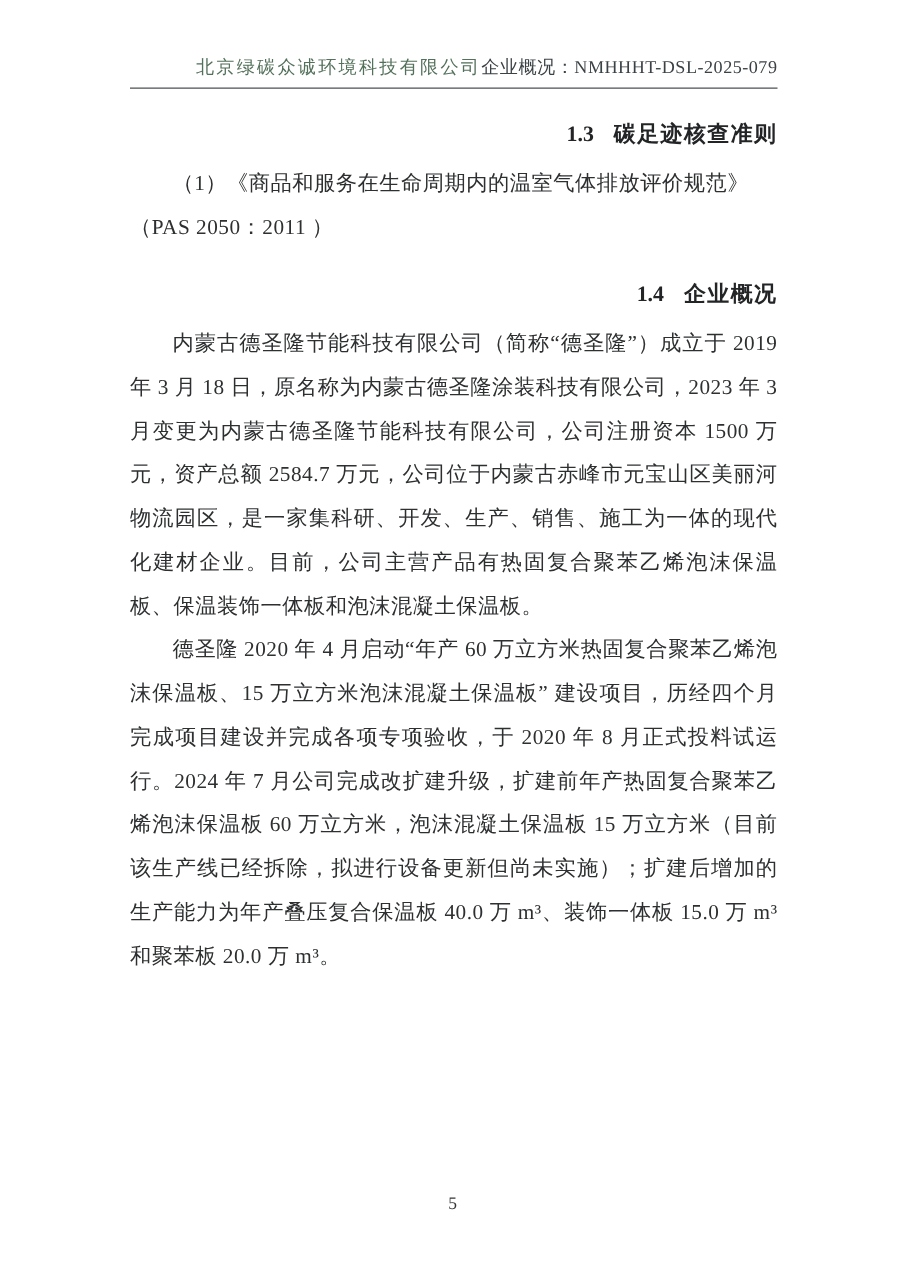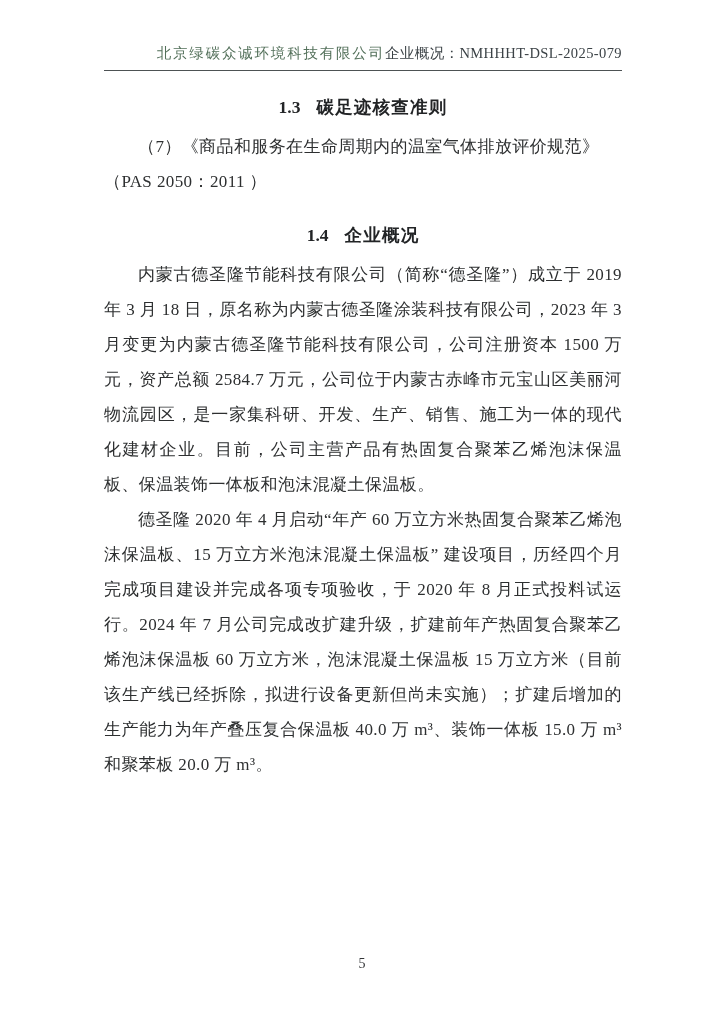--- a/index.html
+++ b/index.html
@@ -33,21 +33,21 @@
   }
   .page-body p { margin: 0; }
   .continuation { margin-top: 15px; }
   .section-heading {
     font-size: 17.5px;
     font-weight: bold;
     color: #222426;
     margin: 23px 0 9px 0;
     letter-spacing: 1.2px;
     line-height: 26px;
-    text-align: center;
+    text-align: right;
   }
   .section-num { margin-right: 16px; letter-spacing: 0; }
   .indent { text-indent: 2em; }
   .noindent { text-indent: 0; }
   .page-footer {
     position: absolute;
     left: 0;
     bottom: 52px;
     width: 100%;
     text-align: center;
@@ -65,21 +65,21 @@
     <span class="file-no"><span>企业概况：</span><span>NMHHHT-DSL-2025-079</span></span>
   </header>
 
   <main class="page-body">
 
 
     <h2 class="section-heading">
       <span class="section-num">1.3</span><span>碳足迹核查准则</span>
     </h2>
 
-    <p class="indent">（7）《商品和服务在生命周期内的温室气体排放评价规范》</p>
+    <p class="indent">（1）《商品和服务在生命周期内的温室气体排放评价规范》</p>
     <p class="noindent">（PAS 2050：2011 ）</p>
 
     <h2 class="section-heading">
       <span class="section-num">1.4</span><span>企业概况</span>
     </h2>
 
     <p class="indent">内蒙古德圣隆节能科技有限公司（简称“德圣隆”）成立于 2019 年 3 月 18 日，原名称为内蒙古德圣隆涂装科技有限公司，2023 年 3 月变更为内蒙古德圣隆节能科技有限公司，公司注册资本 1500 万元，资产总额 2584.7 万元，公司位于内蒙古赤峰市元宝山区美丽河物流园区，是一家集科研、开发、生产、销售、施工为一体的现代化建材企业。目前，公司主营产品有热固复合聚苯乙烯泡沫保温板、保温装饰一体板和泡沫混凝土保温板。</p>
 
     <p class="indent">德圣隆 2020 年 4 月启动“年产 60 万立方米热固复合聚苯乙烯泡沫保温板、15 万立方米泡沫混凝土保温板” 建设项目，历经四个月完成项目建设并完成各项专项验收，于 2020 年 8 月正式投料试运行。2024 年 7 月公司完成改扩建升级，扩建前年产热固复合聚苯乙烯泡沫保温板 60 万立方米，泡沫混凝土保温板 15 万立方米（目前该生产线已经拆除，拟进行设备更新但尚未实施）；扩建后增加的生产能力为年产叠压复合保温板 40.0 万 m³、装饰一体板 15.0 万 m³ 和聚苯板 20.0 万 m³。</p>
 

